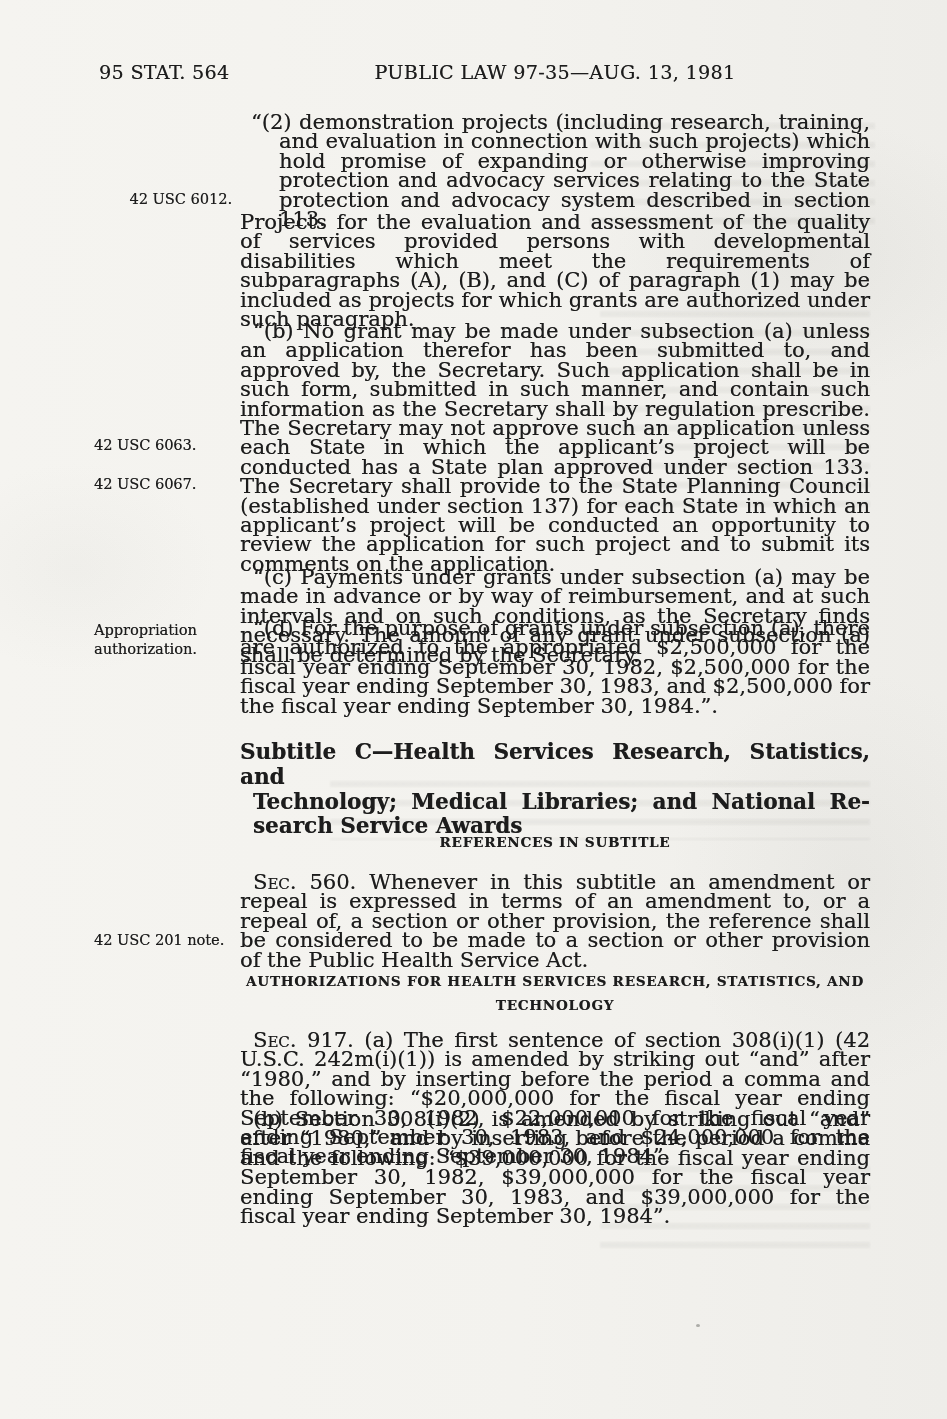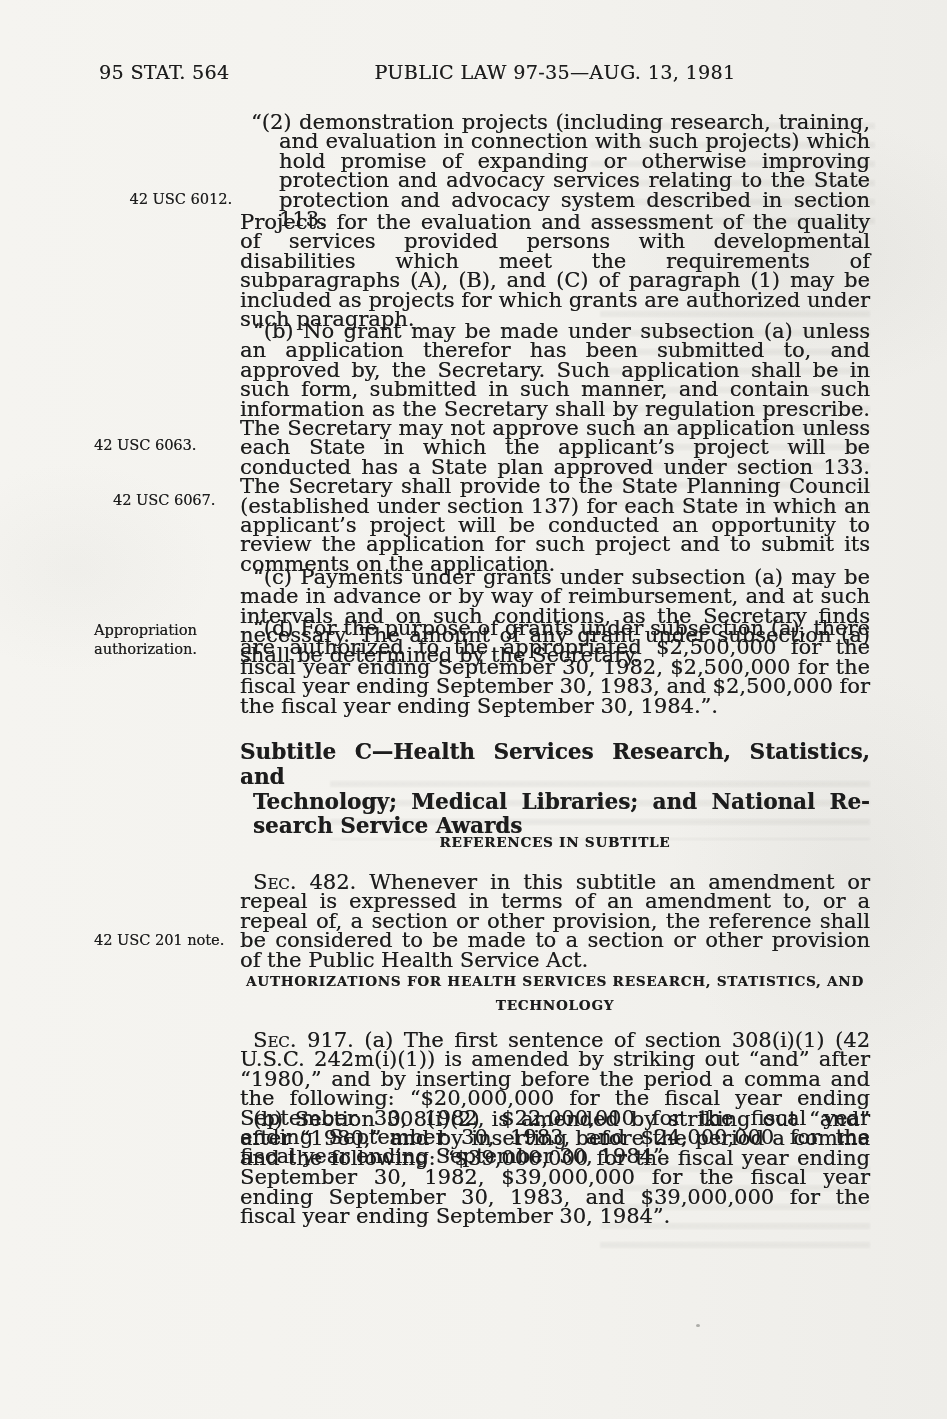--- a/index.html
+++ b/index.html
@@ -24,21 +24,21 @@
 
   
   .stat-num   { left: 99px;  top: 61px; font-size: 19px; letter-spacing: 0.4px; }
   .law-title  { left: 240px; top: 61px; width: 630px; text-align: center;
                 font-size: 19px; letter-spacing: 0.4px; }
 
   
   .mnote { left: 94px; width: 138px; font-size: 14.5px; line-height: 18.5px; }
   .m-6012   { top: 190px; text-align: right; }
   .m-6063   { top: 436px; }
-  .m-6067   { top: 491px; margin-left: 19px; }
+  .m-6067   { top: 475px; }
   .m-approp { top: 621px; }
   .m-201    { top: 931px; }
 
   
   .para {
     left: 240px; width: 630px;
     font-size: 21px; line-height: 19.4px;
     text-align: justify;
   }
   .indent { text-indent: 13px; }
@@ -114,21 +114,21 @@
   <div class="abs para indent p-d">“(d) For the purpose of grants under subsection (a), there are authorized to the appropriated $2,500,000 for the fiscal year ending September 30, 1982, $2,500,000 for the fiscal year ending September 30, 1983, and $2,500,000 for the fiscal year ending September 30, 1984.”.</div>
 
   <div class="abs subtitle-heading">
     <div class="hl">Subtitle C—Health Services Research, Statistics, and</div>
     <div class="hl hl-indent">Technology; Medical Libraries; and National Re-</div>
     <div class="hl hl-indent hl-last">search Service Awards</div>
   </div>
 
   <div class="abs center-heading h-references">REFERENCES IN SUBTITLE</div>
 
-  <div class="abs para indent p-916"><span class="sc">Sec. 482.</span><span> Whenever in this subtitle an amendment or repeal is expressed in terms of an amendment to, or a repeal of, a section or other provision, the reference shall be considered to be made to a section or other provision of the Public Health Service Act.</span></div>
+  <div class="abs para indent p-916"><span class="sc">Sec. 560.</span><span> Whenever in this subtitle an amendment or repeal is expressed in terms of an amendment to, or a repeal of, a section or other provision, the reference shall be considered to be made to a section or other provision of the Public Health Service Act.</span></div>
 
   <div class="abs center-heading h-auth">
     <div>AUTHORIZATIONS FOR HEALTH SERVICES RESEARCH, STATISTICS, AND</div>
     <div>TECHNOLOGY</div>
   </div>
 
   <div class="abs para indent p-917a"><span class="sc">Sec. 917.</span><span> (a) The first sentence of section 308(i)(1) (42 U.S.C. 242m(i)(1)) is amended by striking out “and” after “1980,” and by inserting before the period a comma and the following: “$20,000,000 for the fiscal year ending September 30, 1982, $22,000,000 for the fiscal year ending September 30, 1983, and $24,000,000 for the fiscal year ending September 30, 1984”.</span></div>
 
   <div class="abs para indent p-917b">(b) Section 308(i)(2) is amended by striking out “and” after “1980,” and by inserting before the period a comma and the following: “$39,000,000 for the fiscal year ending September 30, 1982, $39,000,000 for the fiscal year ending September 30, 1983, and $39,000,000 for the fiscal year ending September 30, 1984”.</div>
 

